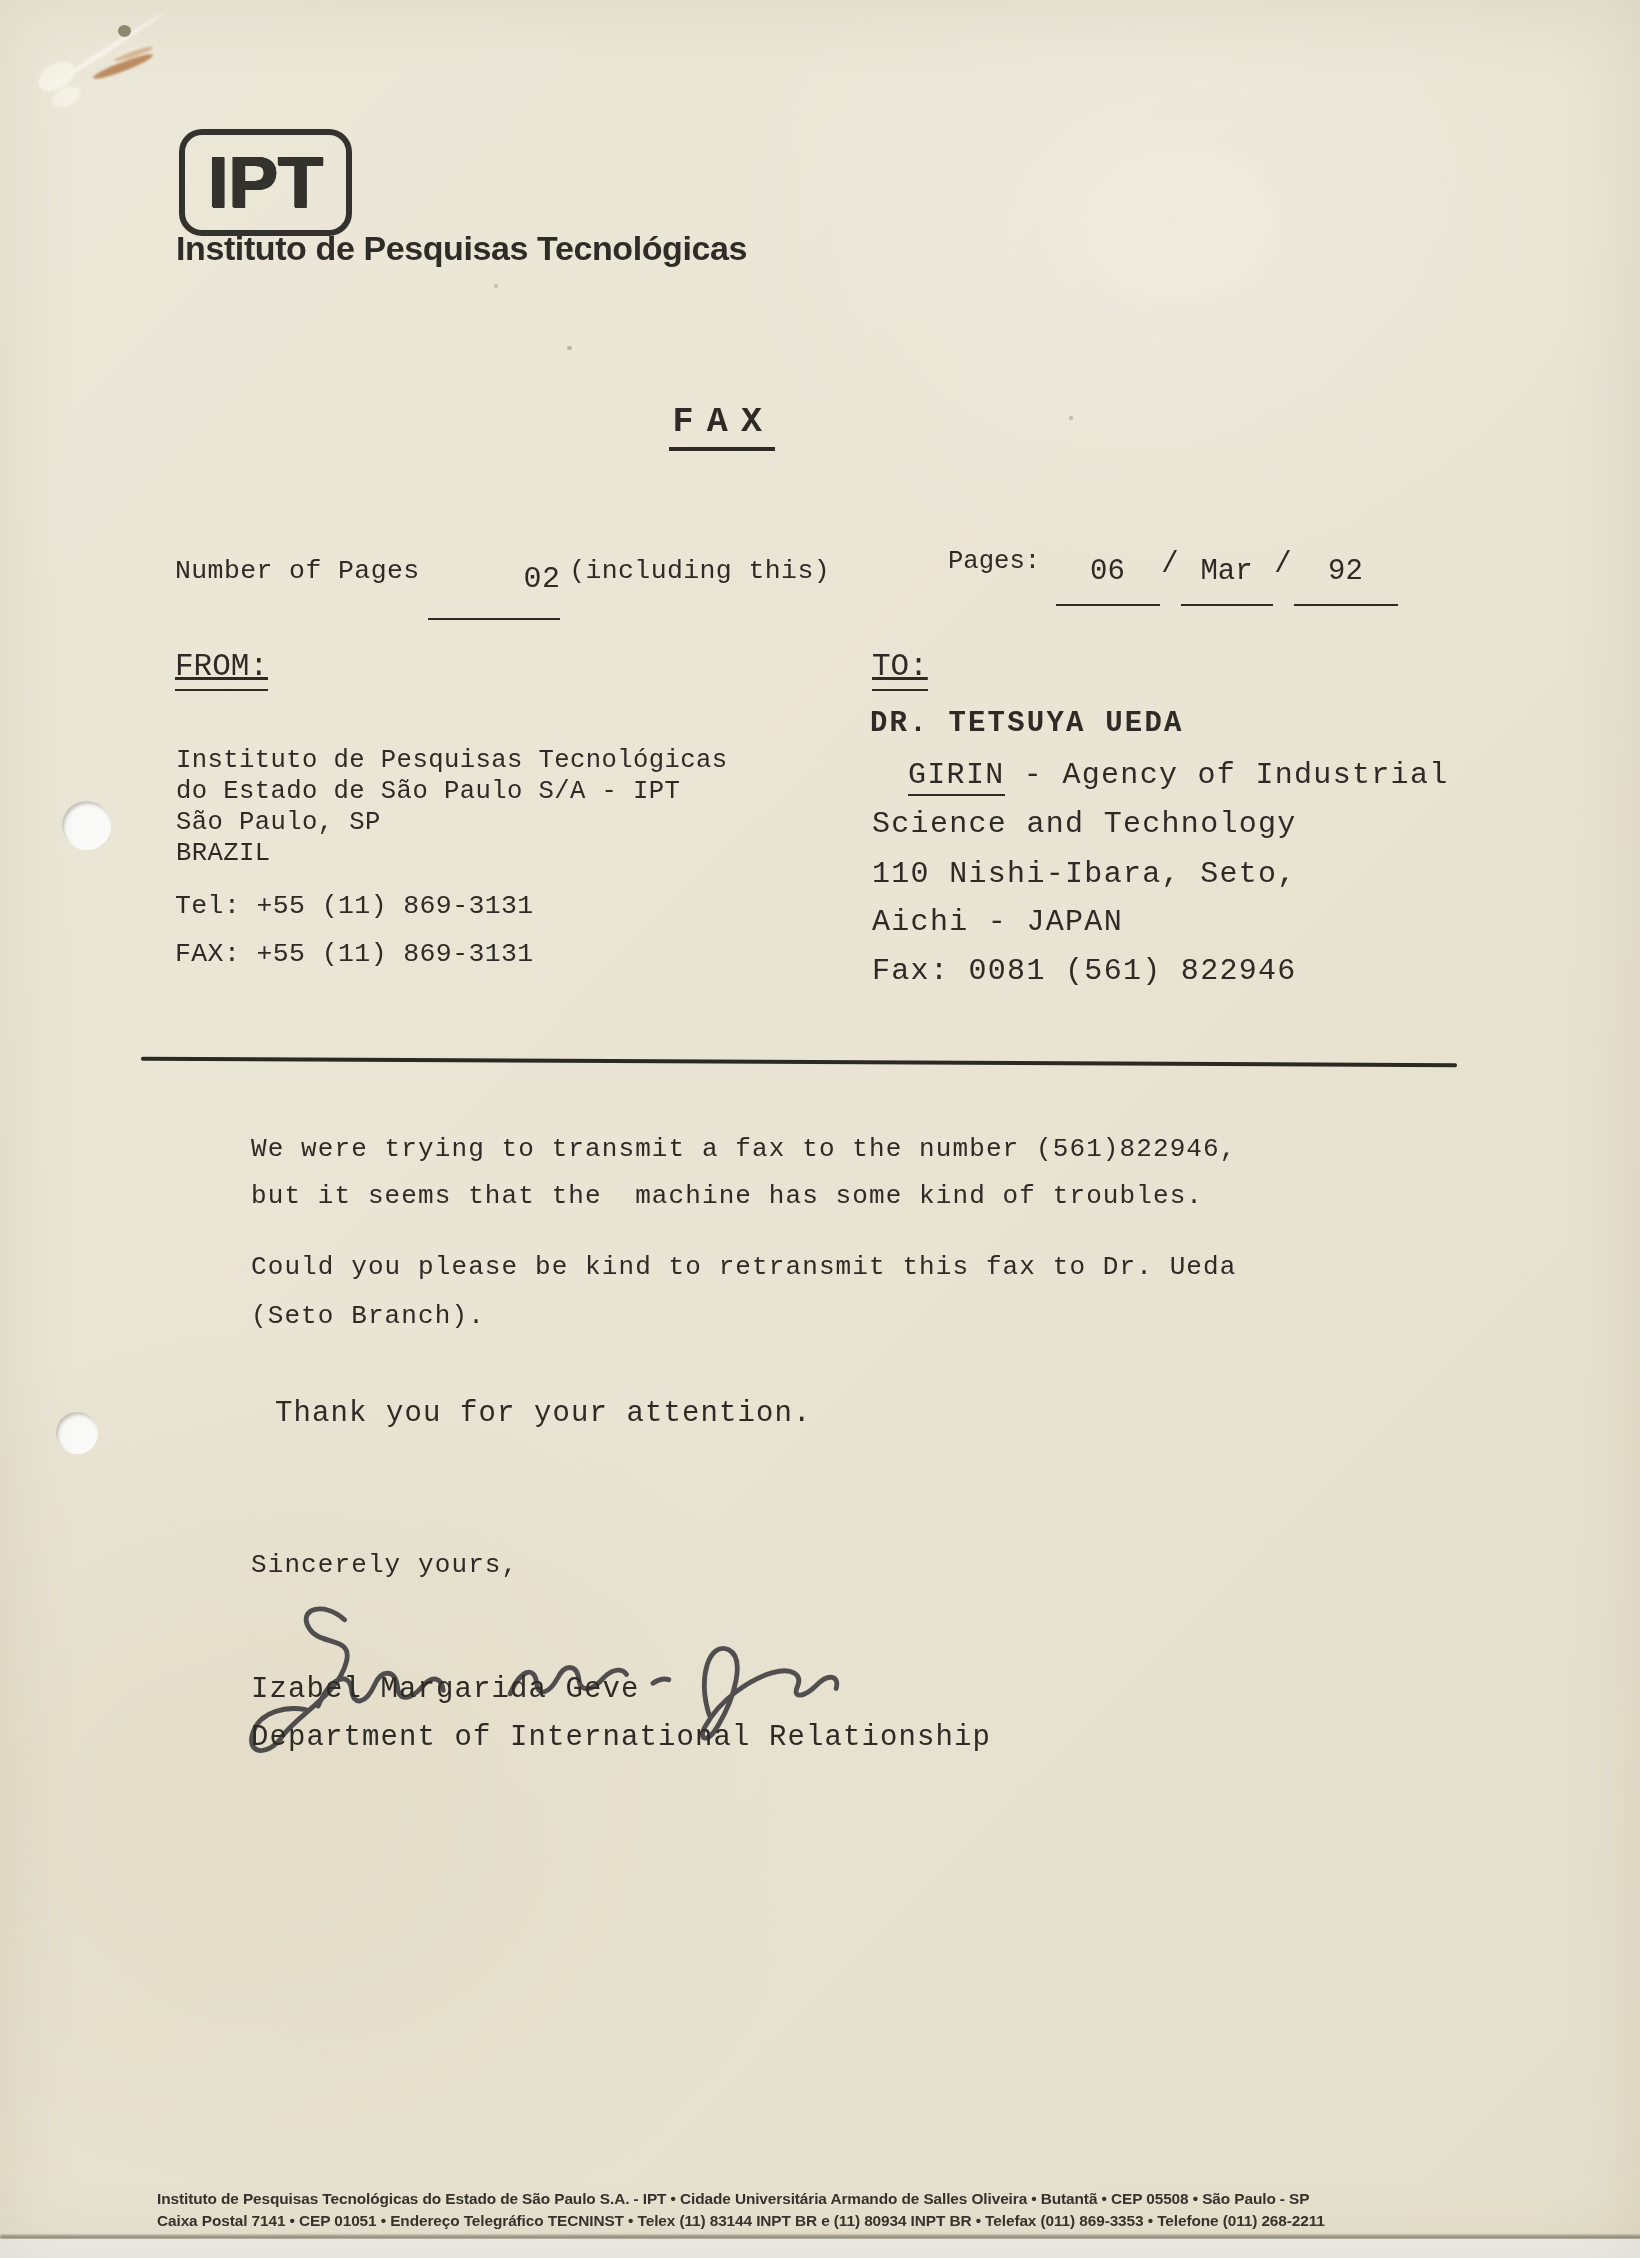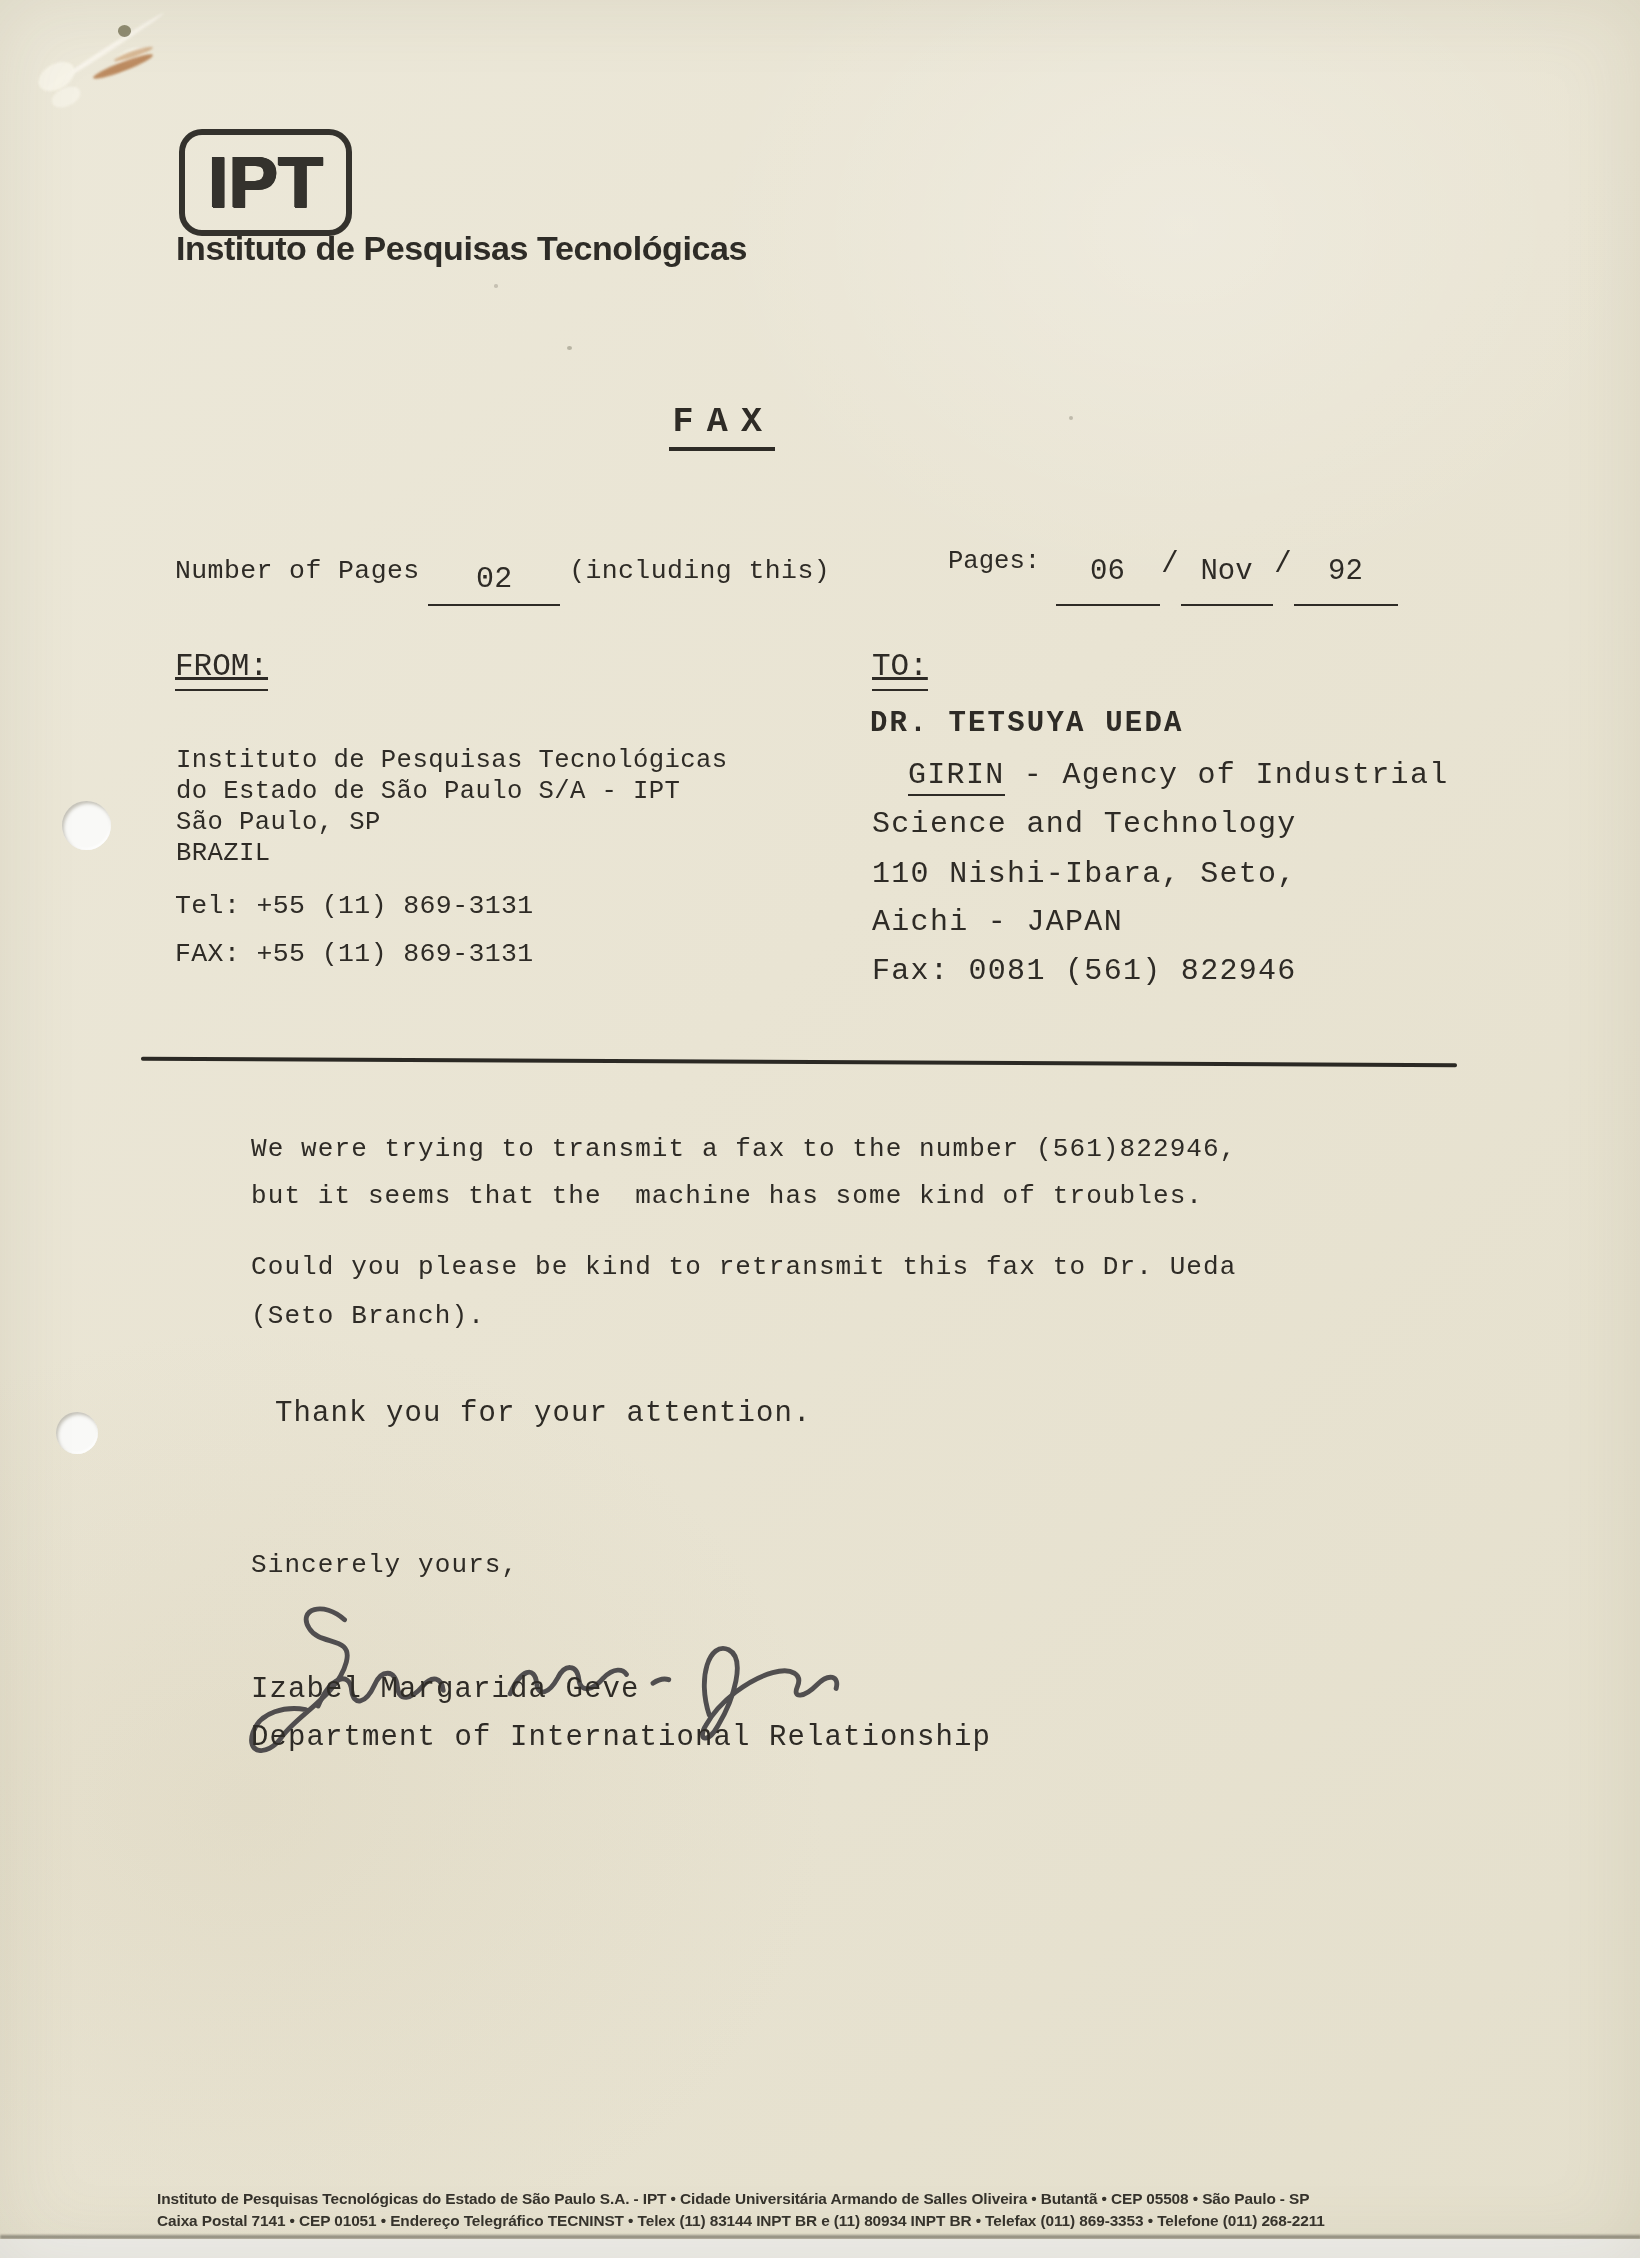--- a/index.html
+++ b/index.html
@@ -22,22 +22,22 @@
                color:#34322d; letter-spacing:0px; transform:scaleY(.98);
                text-shadow:0.9px 0 0 #34322d,-0.9px 0 0 #34322d,0 0.9px 0 #34322d,0 -0.9px 0 #34322d,0.9px 0.9px 0 #34322d; }
   .org-name { left:176px; top:229px; font-family:"Liberation Sans",sans-serif; font-weight:bold; font-size:34px;
               color:#2e2c27; letter-spacing:-0.4px; }
 
   .fax-title { left:669px; top:402px; font-size:35px; font-weight:bold; letter-spacing:13.2px;
                border-bottom:4.4px solid #2e2b26; padding:0 0 5.3px 3.5px; }
 
   
   .pages-line { left:175px; top:556px; font-size:26.5px; letter-spacing:0.4px; white-space:pre; }
-  .blank { display:inline-block; min-width:132px; text-align:center; border-bottom:2.6px solid #2e2b26;
-           font-size:30px; padding-bottom:10px; vertical-align:-8.8px; margin:0 8.8px; line-height:1; }
+  .blank { display:inline-block; min-width:132px; text-align:right; border-bottom:2.6px solid #2e2b26;
+           font-size:30px; padding-bottom:24px; vertical-align:-8.8px; margin:0 8.8px; line-height:1; }
   .date-line { left:948px; top:547px; font-size:25.6px; white-space:pre; }
   .slot { display:inline-block; text-align:center; border-bottom:2.6px solid #2e2b26; font-size:29px;
           padding-bottom:18px; vertical-align:-10.6px; line-height:1; }
   .slot-day  { min-width:104px; }
   .slot-month{ min-width:92px; }
   .slot-year { min-width:104px; }
   .date-slash{ font-size:29px; vertical-align:-3.5px; margin:0 1.8px; }
 
   
   .section-label { font-size:31px; border-bottom:2.6px solid #2e2b26; padding-bottom:5px;text-decoration:underline; }
@@ -101,21 +101,21 @@
 
   <div class="abs logo-box">
     <span class="logo-text">IPT</span>
   </div>
   <div class="abs org-name">Instituto de Pesquisas Tecnológicas</div>
 
   <div class="abs fax-title">FAX</div>
 
   <div class="abs pages-line"><span>Number of Pages</span><span class="blank">02</span><span>(including this)</span></div>
 
-  <div class="abs date-line"><span>Pages:</span> <span class="slot slot-day">06</span><span class="date-slash">/</span><span class="slot slot-month">Nov</span><span class="date-slash">/</span><span class="slot slot-year">92</span></div>
+  <div class="abs date-line"><span>Pages:</span> <span class="slot slot-day">06</span><span class="date-slash">/</span><span class="slot slot-month">Mar</span><span class="date-slash">/</span><span class="slot slot-year">92</span></div>
 
   <div class="abs" style="left:175px; top:649px;">
     <span class="section-label">FROM:</span>
   </div>
   <div class="abs addr-from" style="left:176px; top:746px;">Instituto de Pesquisas Tecnológicas</div>
   <div class="abs addr-from" style="left:176px; top:777px;">do Estado de São Paulo S/A - IPT</div>
   <div class="abs addr-from" style="left:176px; top:808px;">São Paulo, SP</div>
   <div class="abs addr-from" style="left:176px; top:839px;">BRAZIL</div>
   <div class="abs contact" style="left:175px; top:891px;">Tel: +55 (11) 869-3131</div>
   <div class="abs contact" style="left:175px; top:939px;">FAX: +55 (11) 869-3131</div>

